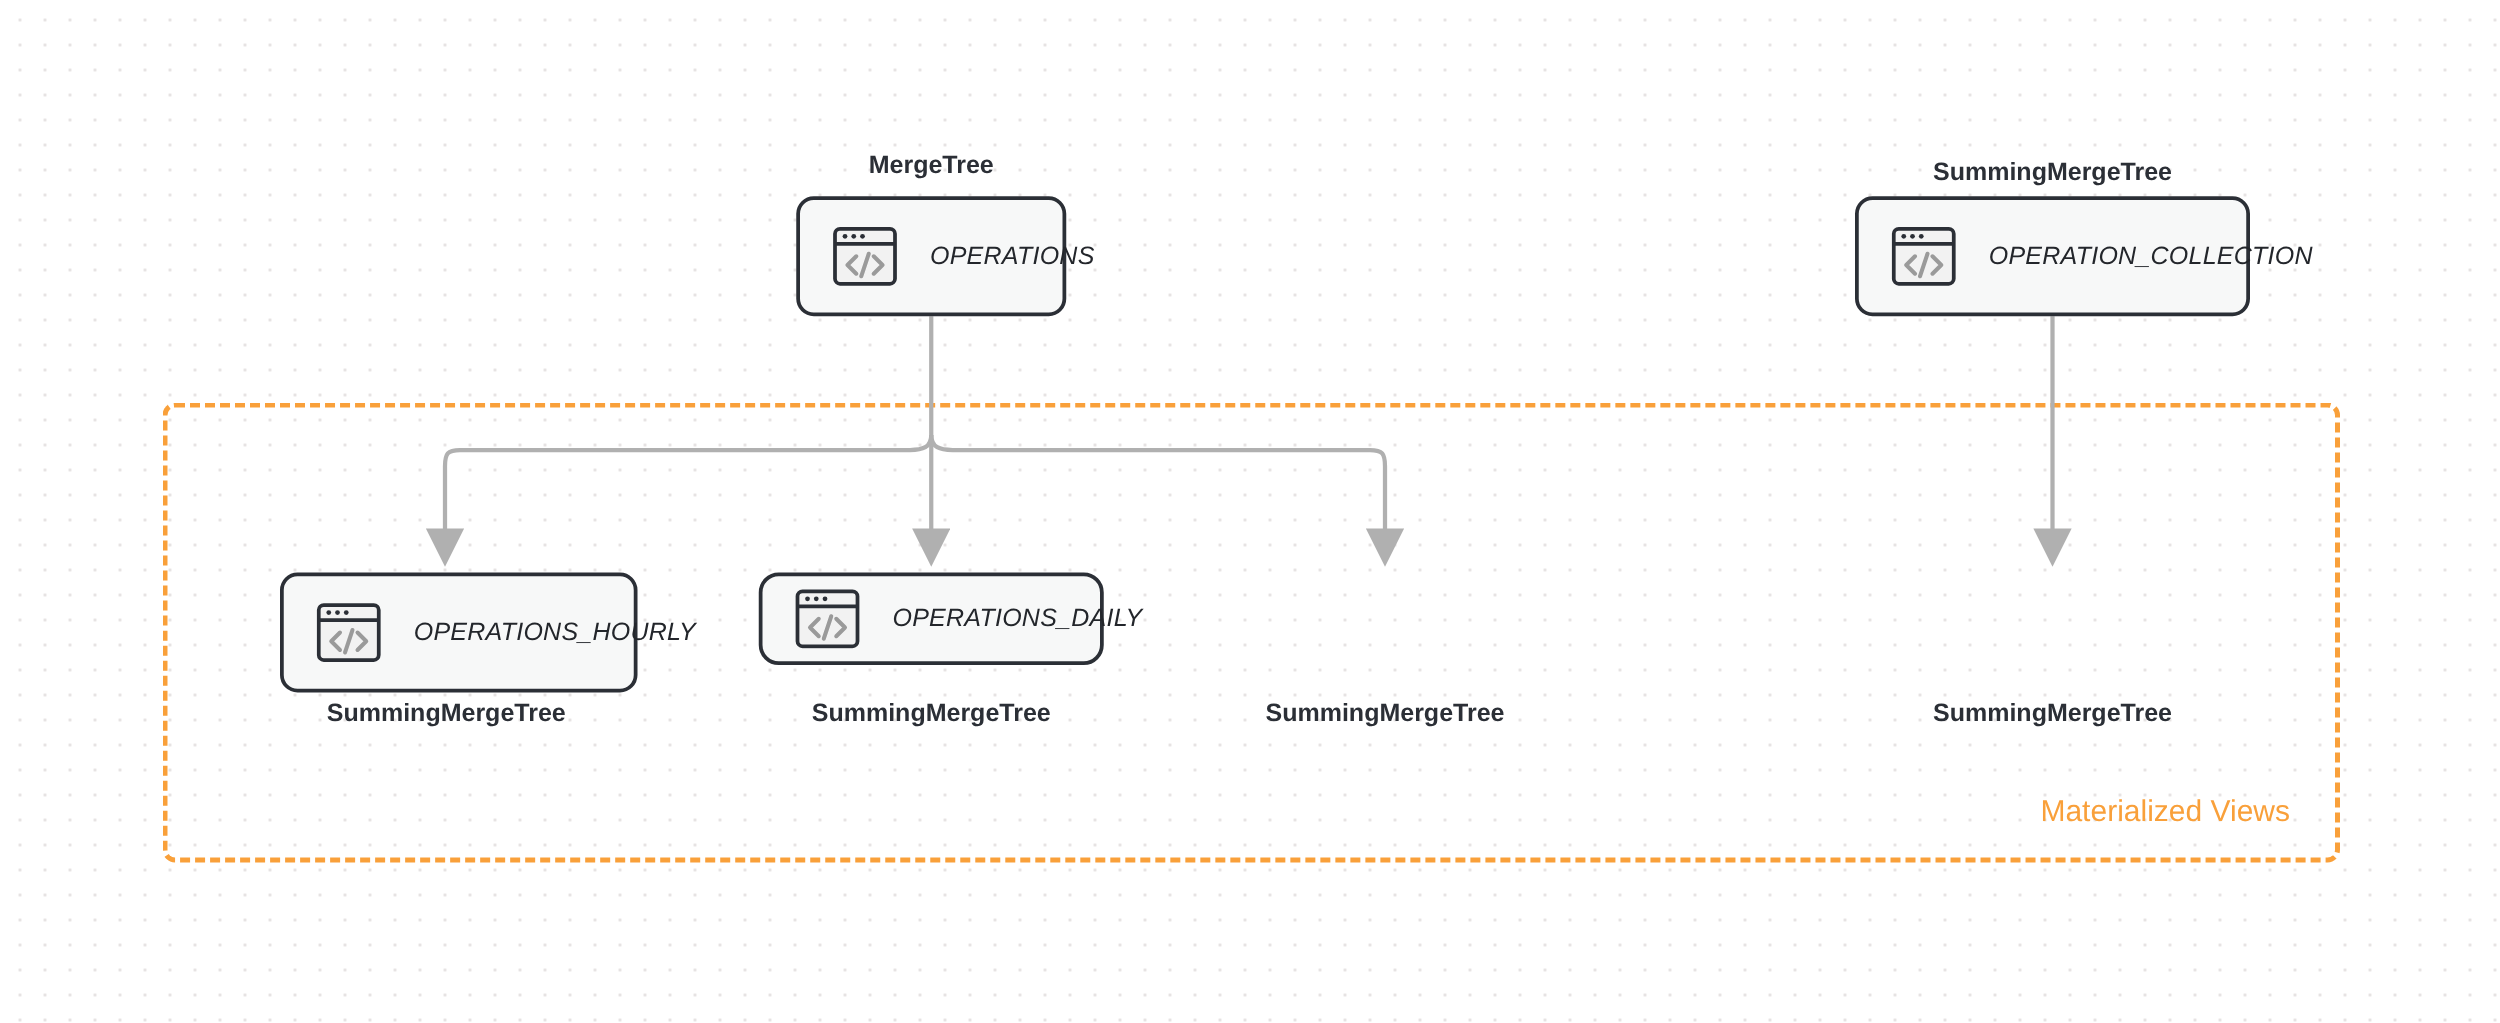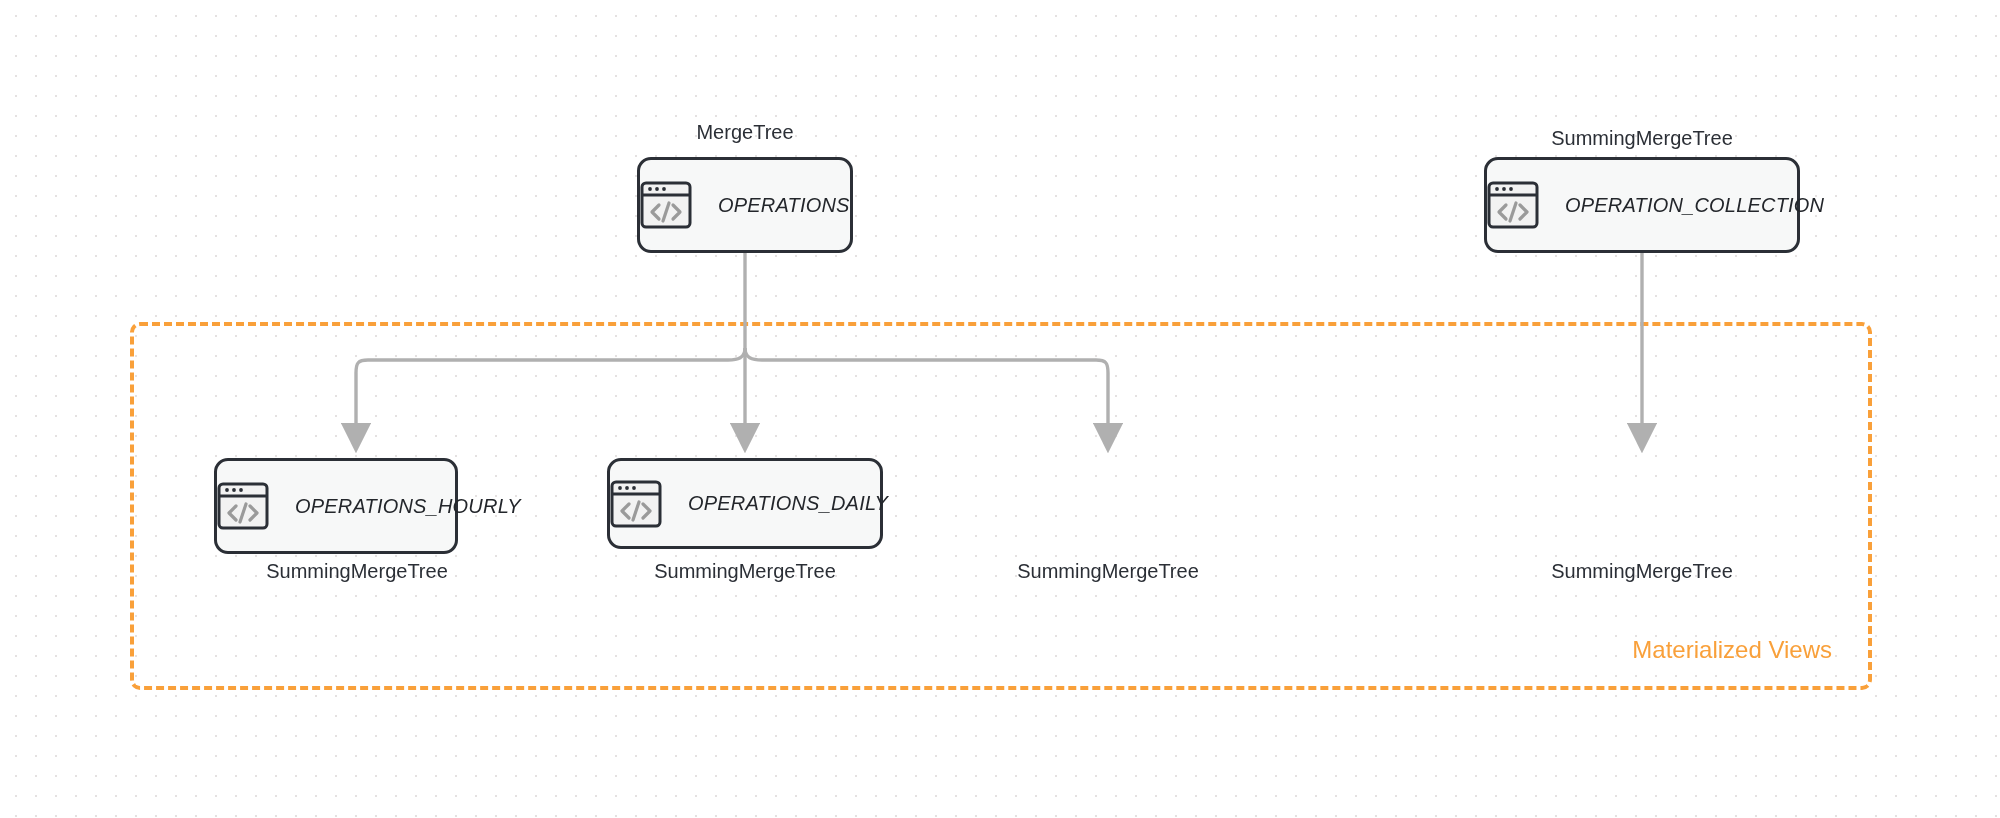--- a/index.html
+++ b/index.html
@@ -58,20 +58,21 @@
 
   
   .node {
     position: absolute;
     box-sizing: border-box;
     background: #f7f8f8;
     border: 3.5px solid #2b2f36;
     border-radius: 14px;
     display: flex;
     align-items: center;
+    padding-left: 26px;
     gap: 26px;
   }
   .node-icon {
     flex: 0 0 auto;
     width: 52px;
     height: 48px;
     display: block;
   }
   .node-label {
     font-family: "Liberation Sans", sans-serif;
@@ -84,20 +85,21 @@
 
   
   .engine-caption {
     position: absolute;
     font-family: "Liberation Sans", sans-serif;
     font-size: 20px;
     color: #2b2f36;
     white-space: nowrap;
     text-align: center;
     transform: translateX(-50%);
+    font-weight: bold;
   }
 </style>
 </head>
 <body>
 
 <div id="canvas">
 
   <div class="mv-group">
     <span class="mv-group-label">Materialized Views</span>
   </div>
@@ -145,36 +147,36 @@
       <circle cx="10" cy="8" r="1.9" fill="#2b2f36"></circle>
       <circle cx="17" cy="8" r="1.9" fill="#2b2f36"></circle>
       <circle cx="24" cy="8" r="1.9" fill="#2b2f36"></circle>
       <path d="M 19 24 L 12 31 L 19 38" stroke="#9a9a9a" stroke-width="3.2" fill="none" stroke-linecap="round" stroke-linejoin="round"></path>
       <path d="M 33 24 L 40 31 L 33 38" stroke="#9a9a9a" stroke-width="3.2" fill="none" stroke-linecap="round" stroke-linejoin="round"></path>
       <path d="M 29 22 L 23 40" stroke="#9a9a9a" stroke-width="3.2" fill="none" stroke-linecap="round"></path>
     </svg>
     <span class="node-label">OPERATION_COLLECTION</span>
   </div>
 
-  <div class="node" style="left:214px; top:458px; width:244px; height:96px;">
+  <div class="node" style="left:224px; top:458px; width:286px; height:96px;">
     <svg class="node-icon" viewBox="0 0 52 48">
       <rect x="2" y="2" width="48" height="44" rx="4" ry="4" fill="#f2f2f2" stroke="#2b2f36" stroke-width="3"></rect>
       <path d="M 2 14 L 50 14" stroke="#2b2f36" stroke-width="3" fill="none"></path>
       <circle cx="10" cy="8" r="1.9" fill="#2b2f36"></circle>
       <circle cx="17" cy="8" r="1.9" fill="#2b2f36"></circle>
       <circle cx="24" cy="8" r="1.9" fill="#2b2f36"></circle>
       <path d="M 19 24 L 12 31 L 19 38" stroke="#9a9a9a" stroke-width="3.2" fill="none" stroke-linecap="round" stroke-linejoin="round"></path>
       <path d="M 33 24 L 40 31 L 33 38" stroke="#9a9a9a" stroke-width="3.2" fill="none" stroke-linecap="round" stroke-linejoin="round"></path>
       <path d="M 29 22 L 23 40" stroke="#9a9a9a" stroke-width="3.2" fill="none" stroke-linecap="round"></path>
     </svg>
     <span class="node-label">OPERATIONS_HOURLY</span>
   </div>
   <div class="engine-caption" style="left:357px; top:560px;">SummingMergeTree</div>
 
-  <div class="node" style="left:607px; top:458px; width:276px; height:91px;">
+  <div class="node" style="left:607px; top:458px; width:276px; height:74px;border-radius:16px;">
     <svg class="node-icon" viewBox="0 0 52 48">
       <rect x="2" y="2" width="48" height="44" rx="4" ry="4" fill="#f2f2f2" stroke="#2b2f36" stroke-width="3"></rect>
       <path d="M 2 14 L 50 14" stroke="#2b2f36" stroke-width="3" fill="none"></path>
       <circle cx="10" cy="8" r="1.9" fill="#2b2f36"></circle>
       <circle cx="17" cy="8" r="1.9" fill="#2b2f36"></circle>
       <circle cx="24" cy="8" r="1.9" fill="#2b2f36"></circle>
       <path d="M 19 24 L 12 31 L 19 38" stroke="#9a9a9a" stroke-width="3.2" fill="none" stroke-linecap="round" stroke-linejoin="round"></path>
       <path d="M 33 24 L 40 31 L 33 38" stroke="#9a9a9a" stroke-width="3.2" fill="none" stroke-linecap="round" stroke-linejoin="round"></path>
       <path d="M 29 22 L 23 40" stroke="#9a9a9a" stroke-width="3.2" fill="none" stroke-linecap="round"></path>
     </svg>

